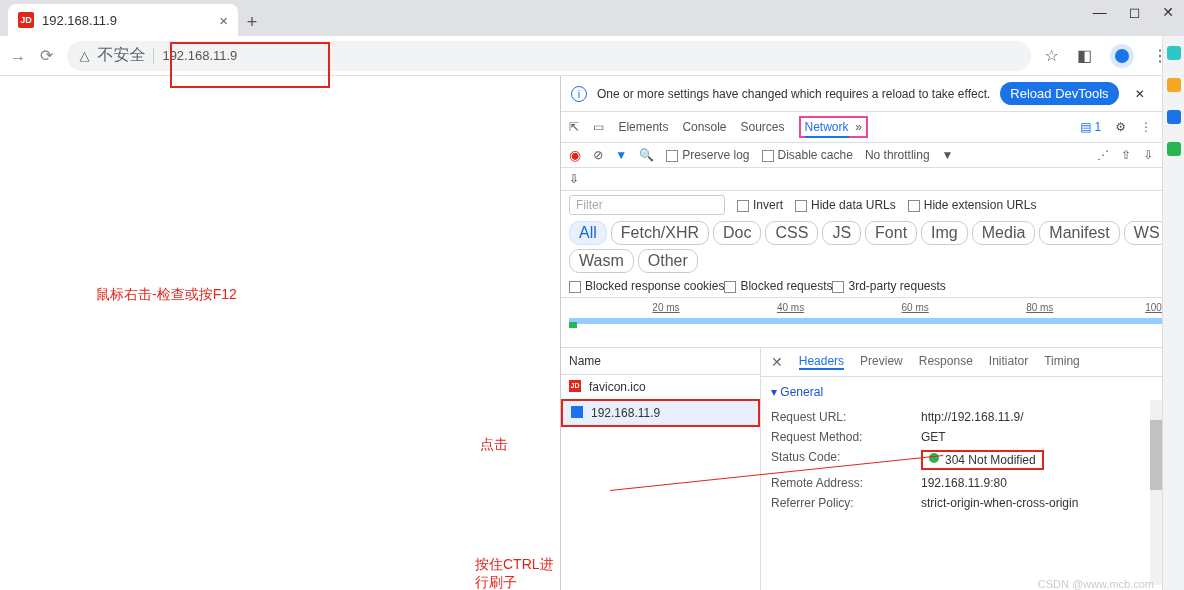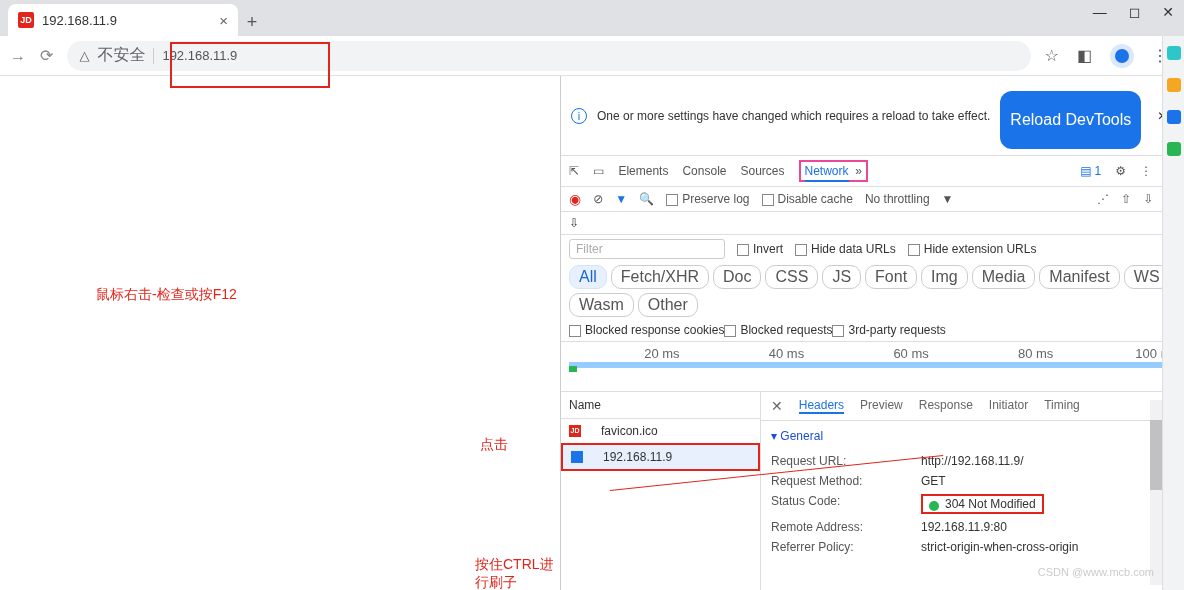--- a/index.html
+++ b/index.html
@@ -17,62 +17,62 @@
 .url-highlight { border: 2px solid #e1251b; padding: 2px 6px; height: 46px; display: flex; align-items: flex-start; padding-top: 6px; position: absolute; left: 170px; top: 42px; width: 160px; z-index: 10; pointer-events: none; }
 .right-icons { display: flex; gap: 18px; align-items: center; color: #555; font-size: 16px; padding-right: 6px; }
 .avatar { width: 24px; height: 24px; border-radius: 50%; background: #dbe7fb; display: flex; align-items: center; justify-content: center; }
 .avatar-inner { width: 14px; height: 14px; border-radius: 50%; background: #1a73e8; }
 .main { display: flex; height: calc(100% - 76px); }
 .page-area { width: 560px; position: relative; }
 .ann { position: absolute; color: #e1251b; font-size: 14px; }
 .devtools { flex: 1; border-left: 1px solid #ccc; display: flex; flex-direction: column; font-size: 12px; color: #333; }
 .info-bar { display: flex; align-items: center; padding: 6px 10px; gap: 10px; border-bottom: 1px solid #ddd; }
 .info-icon { color: #1a73e8; font-size: 14px; border: 1.5px solid #1a73e8; border-radius: 50%; width: 16px; height: 16px; display: flex; align-items: center; justify-content: center; font-size: 11px; }
-.reload-btn { background: #1a73e8; color: #fff; padding: 20px 10px; border-radius: 12px; font-size: 16px; margin-top: 9px; }
+.reload-btn { background: #1a73e8; color: #fff; padding: 4px 10px; border-radius: 12px; font-size: 13px; }
 .dt-tabs { display: flex; align-items: center; padding: 4px 8px; gap: 14px; border-bottom: 1px solid #ddd; color: #555; }
 .dt-tab.active { color: #1a73e8; border-bottom: 2px solid #1a73e8; padding-bottom: 2px; }
 .dt-tab-hl { border: 2px solid #ec4899; padding: 2px 4px; }
 .issues { color: #1a73e8; display: flex; align-items: center; gap: 3px; margin-left: auto; }
 .toolbar2 { display: flex; align-items: center; padding: 4px 8px; gap: 12px; border-bottom: 1px solid #ddd; color: #555; }
 .rec { color: #e1251b; font-size: 14px; }
 .cb { width: 12px; height: 12px; border: 1px solid #888; display: inline-block; vertical-align: middle; margin-right: 4px; }
 .toolbar3 { padding: 4px 8px; border-bottom: 1px solid #ddd; }
 .filter-row { display: flex; align-items: center; gap: 12px; margin-bottom: 6px; }
 .filter-input { border: 1px solid #ccc; border-radius: 3px; padding: 2px 6px; color: #aaa; width: 156px; font-size: 12px; }
 .chip-row { display: flex; gap: 4px; margin-bottom: 6px; flex-wrap: wrap; }
 .chip { border: 1px solid #ccc; border-radius: 10px; padding: 2px 9px; font-size: 16px; color: #555; }
 .chip.active { background: #e8f0fe; color: #1967d2; border-color: #d2e3fc; }
 .block-row { display: flex; }
 .timeline { height: 50px; border-bottom: 1px solid #ddd; position: relative; padding-top: 4px; }
-.tl-labels { display: flex; font-size: 13px; color: #666; }
+.tl-labels { display: flex; font-size: 10px; color: #666; text-decoration: underline; }
 .tl-labels span { flex: 1; text-align: right; padding-right: 6px; }
 .tl-bar { position: absolute; top: 20px; left: 8px; right: 8px; height: 6px; background: #2e9aff; opacity: 0.5; }
 .tl-g { position: absolute; top: 24px; left: 8px; width: 8px; height: 6px; background: #29b552; }
 .request-area { flex: 1; display: flex; }
 .req-list { width: 200px; border-right: 1px solid #ddd; }
 .req-hdr { padding: 6px 8px; border-bottom: 1px solid #ddd; }
-.req-item { padding: 5px 8px; display: flex; align-items: center; gap: 20px; }
+.req-item { padding: 5px 8px; display: flex; gap: 8px; }
 .req-item.sel { background: #e8f0fe; border: 2px solid #e1251b; }
 .doc-icon { width: 12px; height: 12px; background: #1a73e8; display: inline-block; }
 .fav-icon { width: 12px; height: 12px; background: #e1251b; display: inline-block; color: #fff; font-size: 7px; text-align: center; line-height: 12px; font-weight: bold; }
 .detail { flex: 1; overflow: auto; }
 .detail-tabs { display: flex; gap: 16px; padding: 6px 10px; border-bottom: 1px solid #ddd; color: #666; }
 .detail-tabs .active { color: #1a73e8; border-bottom: 2px solid #1a73e8; }
 .detail-tabs .x { color: #666; font-size: 14px; }
 .general { padding: 4px 10px; color: #1d4ed8; }
 .general-hdr { padding: 4px 0; }
 .kv { display: flex; padding: 3px 10px; }
 .kv .k { width: 150px; color: #555; }
 .kv .v { color: #333; }
-.status-hl { border: 2px solid #e1251b; display: inline-flex; align-items: flex-end; gap: 6px; padding: 1px 6px; }
+.status-hl { border: 2px solid #e1251b; display: inline-flex; align-items: flex-start; gap: 6px; padding: 1px 6px; }
 .green-dot { width: 10px; height: 10px; background: #29b552; border-radius: 50%; display: inline-block; }
 .side-strip { position: absolute; right: 0; top: 36px; width: 22px; background: #f1f3f4; height: 554px; border-left: 1px solid #ddd; display: flex; flex-direction: column; align-items: center; padding-top: 10px; gap: 18px; }
 .side-ico { width: 14px; height: 14px; border-radius: 3px; }
 .arrow-line { position: absolute; border-top: 1.5px solid #e1251b; transform-origin: left center; }
-.watermark { position: absolute; right: 30px; bottom: 12px; color: #ccc; font-size: 11px; }
+.watermark { position: absolute; right: 30px; bottom: 0; color: #ccc; font-size: 11px; }
 .scroll { position: absolute; right: 22px; top: 400px; width: 12px; height: 185px; background: #f1f1f1; }
 .scroll-thumb { width: 12px; height: 70px; background: #c1c1c1; position: absolute; top: 20px; }
 </style>
 </head>
 <body>
 
 <div class="tab-bar">
   <div class="tab">
     <span class="jd-icon">JD</span>
     <span>192.168.11.9</span>

